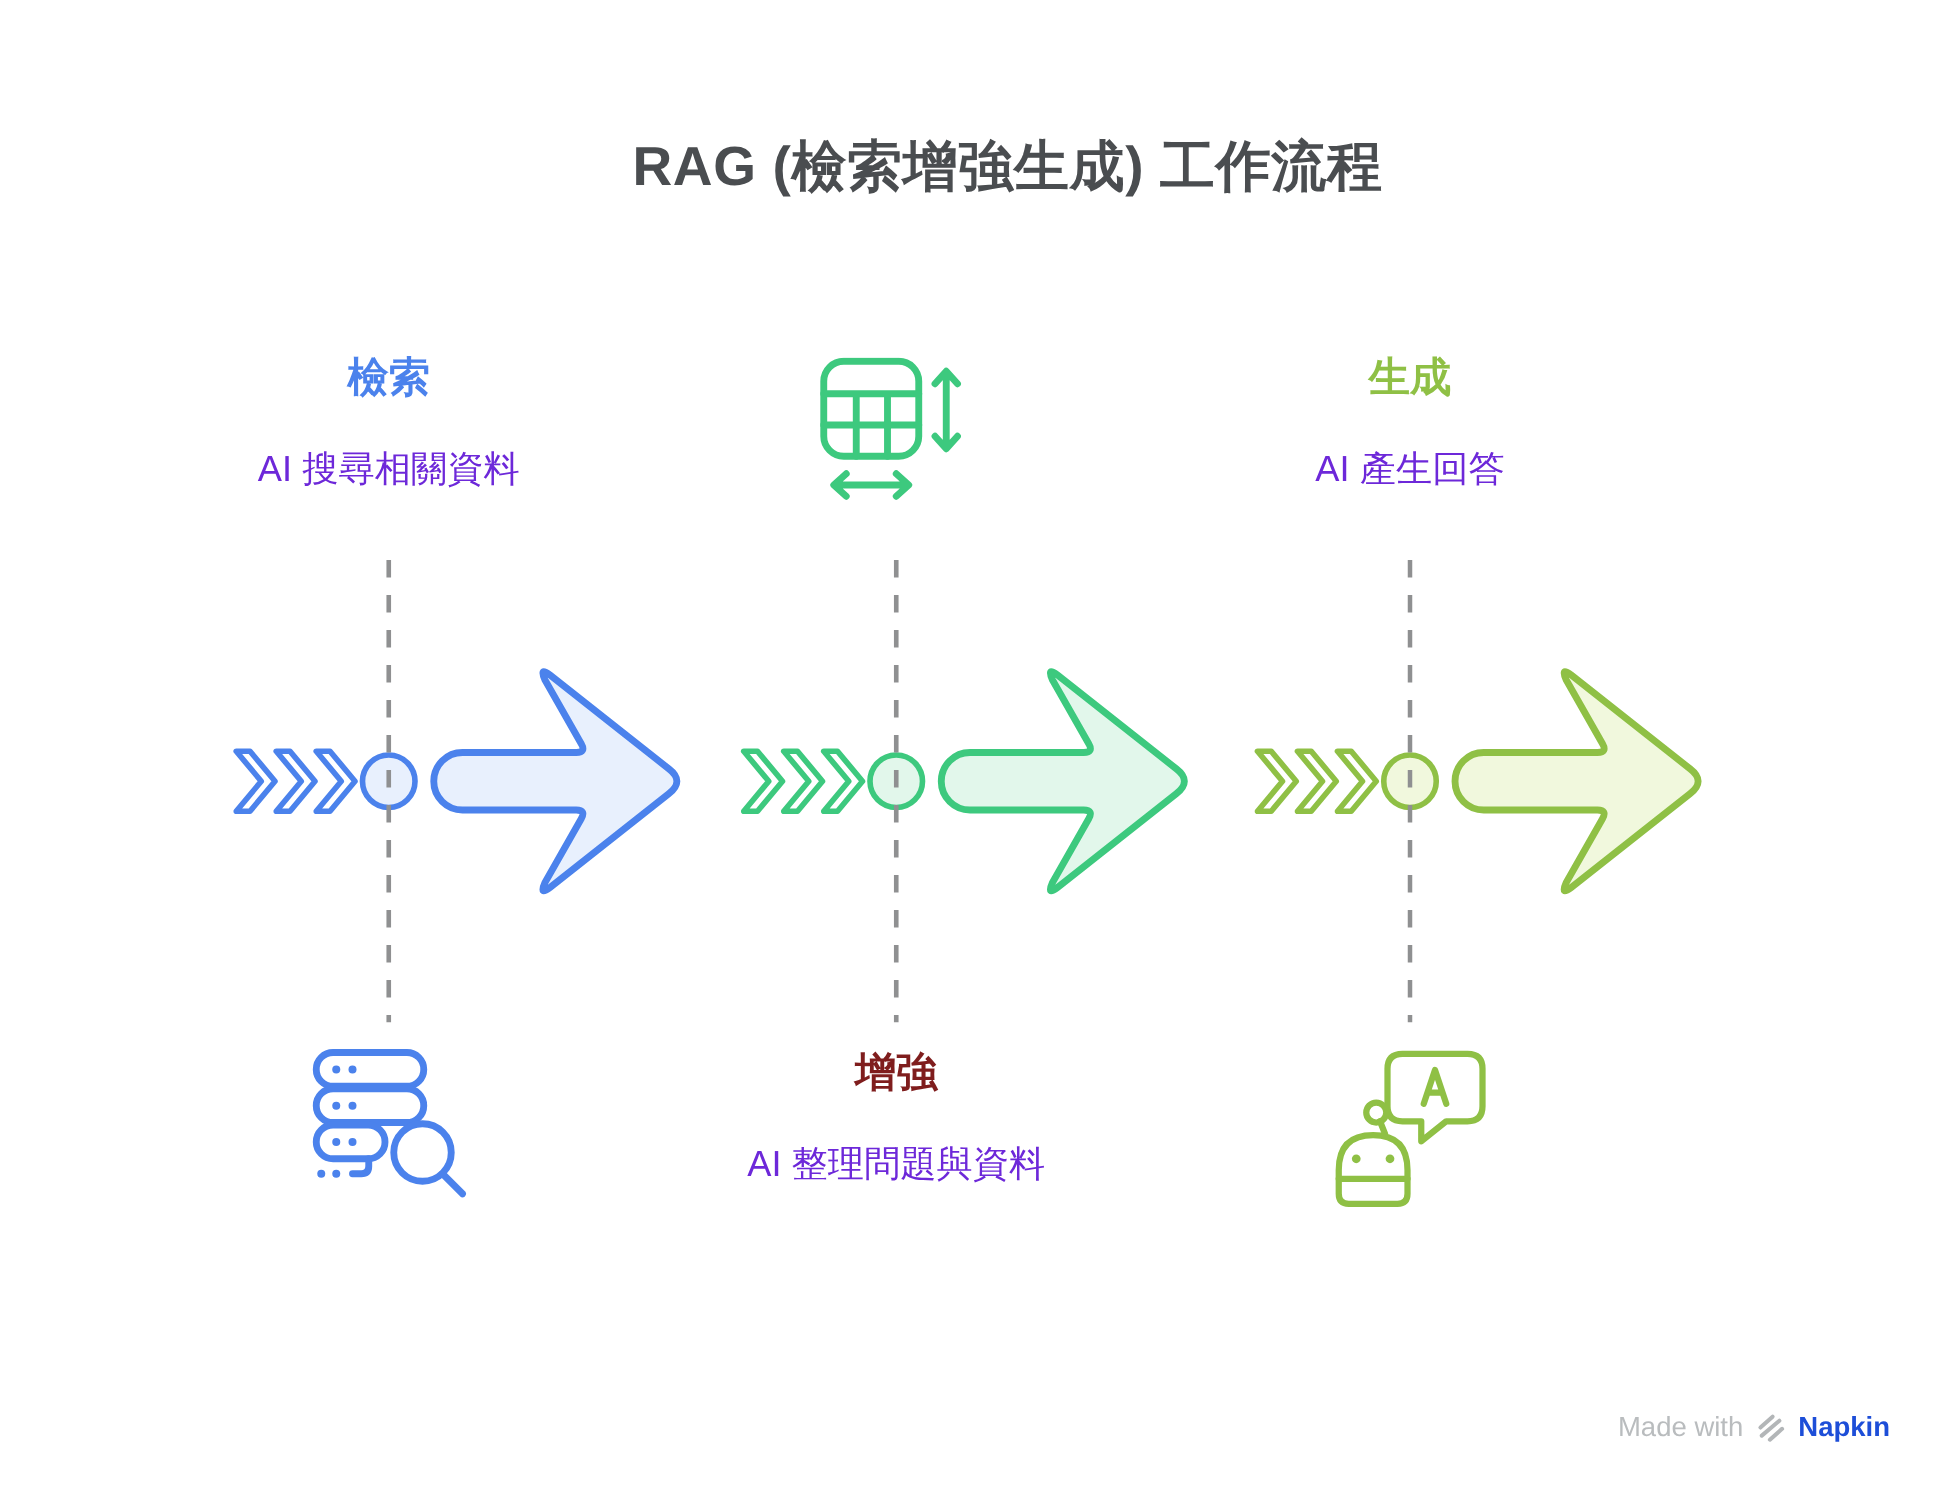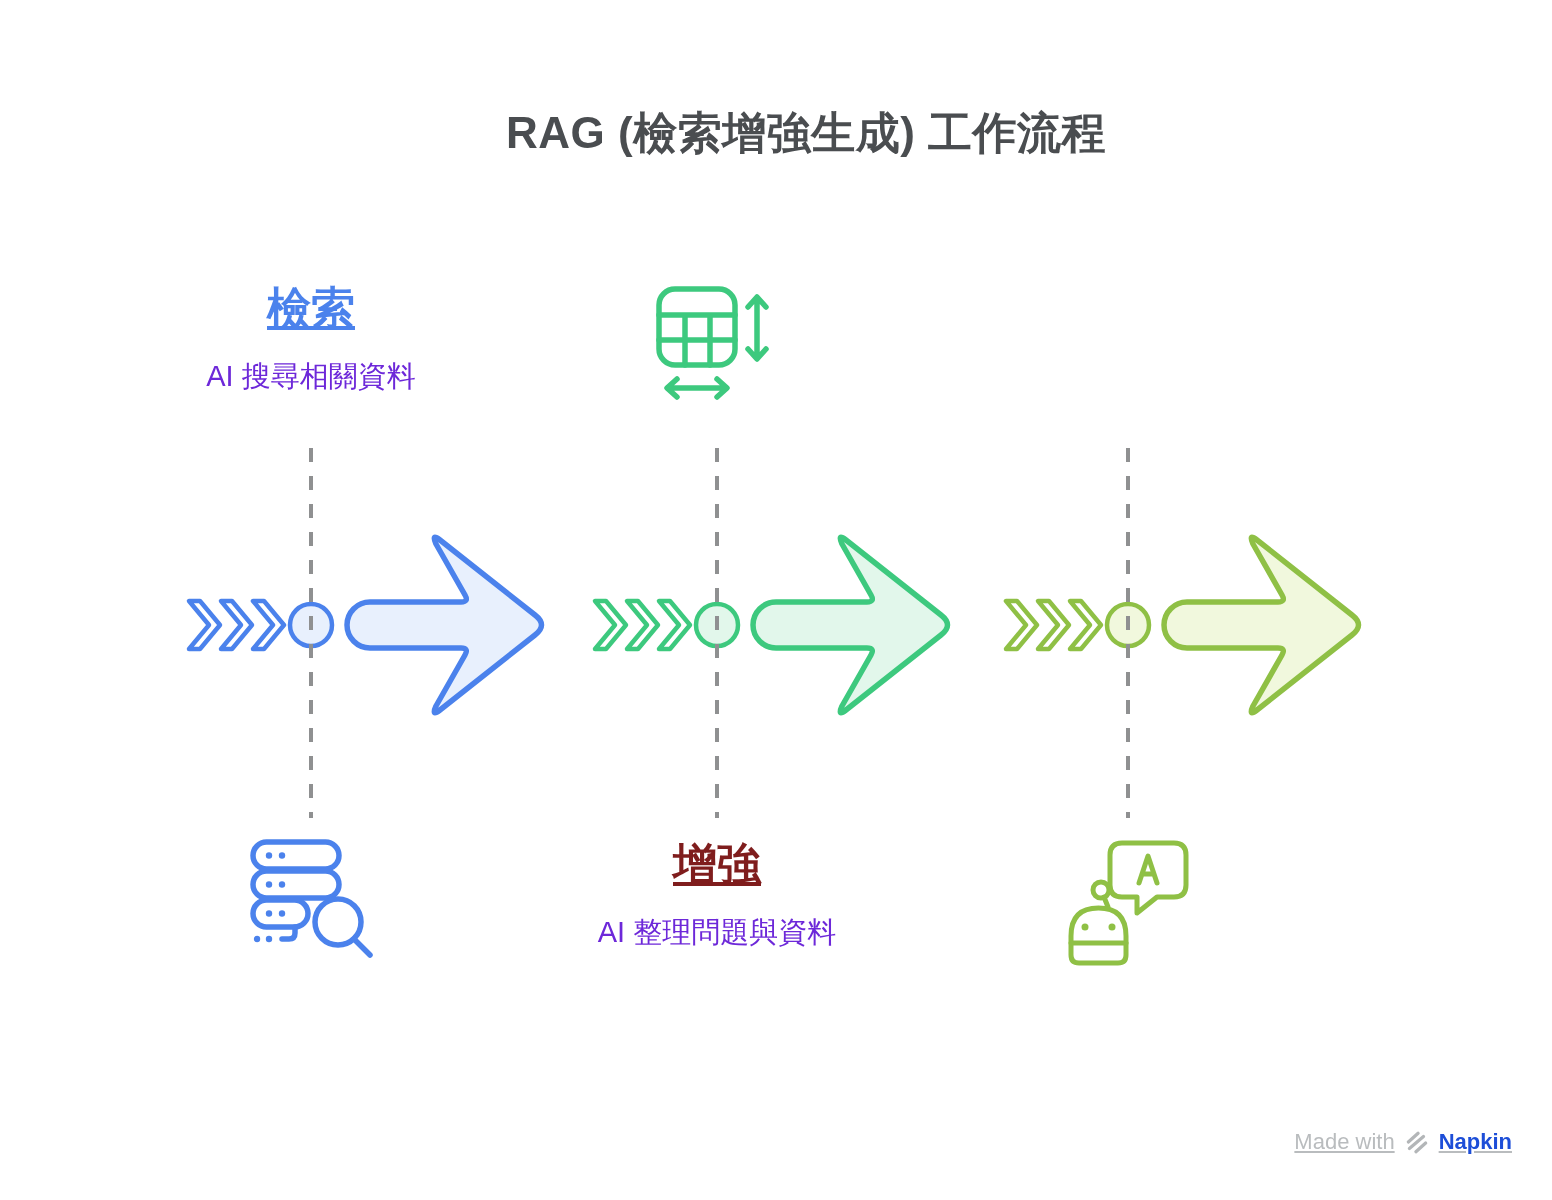--- a/index.html
+++ b/index.html
@@ -6,51 +6,53 @@
   .canvas{
     position:relative;width:1552px;height:1200px;background:#ffffff;overflow:hidden;
     font-family:"Liberation Sans","DejaVu Sans",sans-serif;
   }
   .abs{position:absolute;}
   .title{
     top:104px;left:0;width:100%;text-align:center;
     font-size:44px;font-weight:700;color:#4A4D50;letter-spacing:.5px;padding-left:30px;
   }
   .stage-name{
-    width:400px;text-align:center;font-size:44px;font-weight:700;line-height:1.1;text-decoration:underline;
+    width:400px;text-align:center;font-size:33px;font-weight:700;line-height:1.1;
   }
   .stage-desc{
     width:440px;text-align:center;font-size:29px;font-weight:500;color:#6d28d9;line-height:1.2;
   }
   .flow-svg{position:absolute;top:523px;}
   .dash-svg{position:absolute;top:448px;}
   .icon-svg{position:absolute;}
   .watermark{
     position:absolute;right:40px;top:1129px;display:flex;align-items:flex-start;gap:9px;
-    font-size:22px;color:#B9BCBE;font-weight:500;text-decoration:underline;
+    font-size:22px;color:#B9BCBE;font-weight:500;
   }
   .watermark .brand{font-weight:600;color:#1d4ed8;}
 </style>
 </head>
 <body>
 
 <div class="canvas">
 
   <div class="abs title">RAG (檢索增強生成) 工作流程</div>
 
   <div class="abs stage-name" style="left: 111px; top: 284px; color: rgb(75, 130, 236);">檢索</div>
   <div class="abs stage-desc" style="left:91px;top:359px;">AI 搜尋相關資料</div>
 
   <svg class="icon-svg" style="left:656px;top:286px;" width="122" height="116" viewBox="0 0 122 116" fill="none" stroke-width="5.5" stroke-linecap="round" stroke-linejoin="round" stroke="#3DC97E">
     <rect x="3" y="3" width="76" height="76" rx="16"></rect>
     <path d="M 3 29 H 79 M 3 54 H 79 M 29 29 V 79 M 54 29 V 79"></path>
     <path d="M 101 13 V 71 M 92 21 L 101 11 L 110 21 M 92 63 L 101 73 L 110 63"></path>
     <path d="M 13 102 H 69 M 21 93 L 11 102 L 21 111 M 61 93 L 71 102 L 61 111"></path>
   </svg>
 
+  <div class="abs stage-name" style="left: 928px; top: 284px; color: rgb(143, 192, 69);">生成</div>
+  <div class="abs stage-desc" style="left:908px;top:359px;">AI 產生回答</div>
 
   <svg class="flow-svg" style="left:185px;" width="368" height="204" viewBox="0 0 368 204">
     <g fill="#ffffff" stroke-width="4.5" stroke-linejoin="round" stroke="#4B82EC">
       <path d="M 4 78 L 15 78 L 35 102 L 15 126 L 4 126 L 24 102 Z"></path>
       <path d="M 4 78 L 15 78 L 35 102 L 15 126 L 4 126 L 24 102 Z" transform="translate(32,0)"></path>
       <path d="M 4 78 L 15 78 L 35 102 L 15 126 L 4 126 L 24 102 Z" transform="translate(64,0)"></path>
     </g>
     <circle cx="126" cy="102" r="21" stroke-width="4.5" stroke="#4B82EC" fill="#E8F0FD"></circle>
     <path d="M 185 79 L 276 79 Q 284 79 280 72 L 251 21 Q 246 10 255 17 L 350 92 Q 363 102 350 112 L 255 187 Q 246 194 251 183 L 280 132 Q 284 125 276 125 L 185 125 A 23 23 0 0 1 185 79 Z" stroke-width="5.5" stroke-linejoin="round" stroke="#4B82EC" fill="#E8F0FD"></path>
   </svg>

